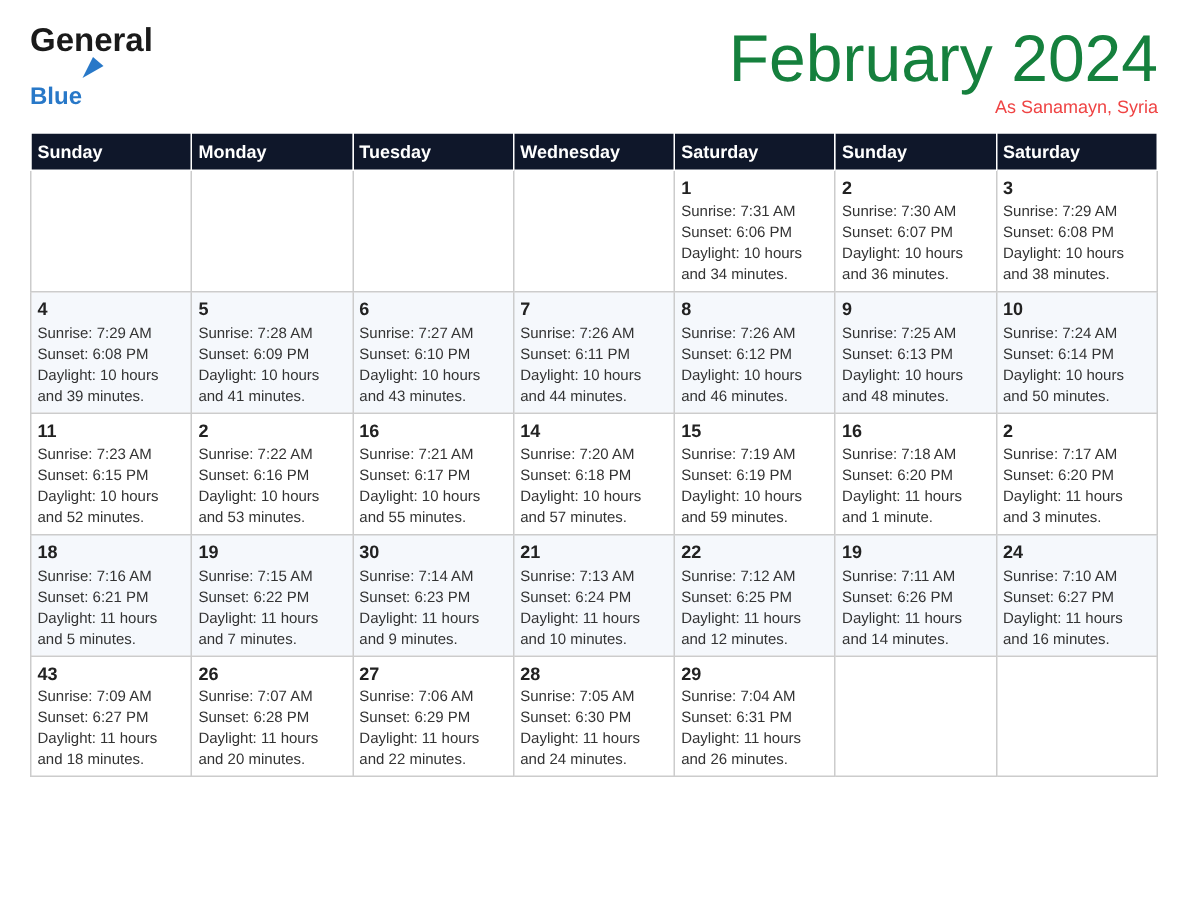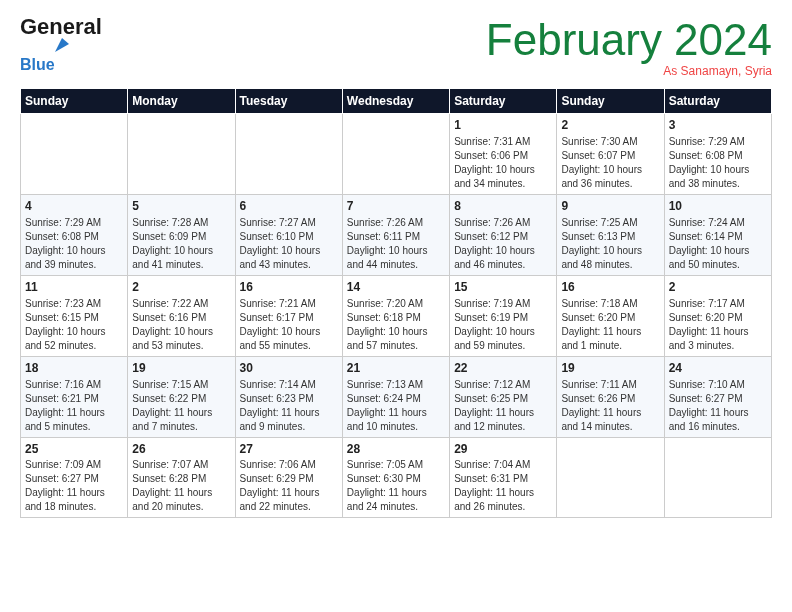--- a/index.html
+++ b/index.html
@@ -222,21 +222,21 @@
             <span class="day-number">19</span>
             <div class="day-info">Sunrise: 7:11 AM<br>Sunset: 6:26 PM<br>Daylight: 11 hours and 14 minutes.</div>
           </td>
           <td>
             <span class="day-number">24</span>
             <div class="day-info">Sunrise: 7:10 AM<br>Sunset: 6:27 PM<br>Daylight: 11 hours and 16 minutes.</div>
           </td>
         </tr>
         <tr>
           <td>
-            <span class="day-number">25</span>
+            <span class="day-number">43</span>
             <div class="day-info">Sunrise: 7:09 AM<br>Sunset: 6:27 PM<br>Daylight: 11 hours and 18 minutes.</div>
           </td>
           <td>
             <span class="day-number">26</span>
             <div class="day-info">Sunrise: 7:07 AM<br>Sunset: 6:28 PM<br>Daylight: 11 hours and 20 minutes.</div>
           </td>
           <td>
             <span class="day-number">27</span>
             <div class="day-info">Sunrise: 7:06 AM<br>Sunset: 6:29 PM<br>Daylight: 11 hours and 22 minutes.</div>
           </td>

